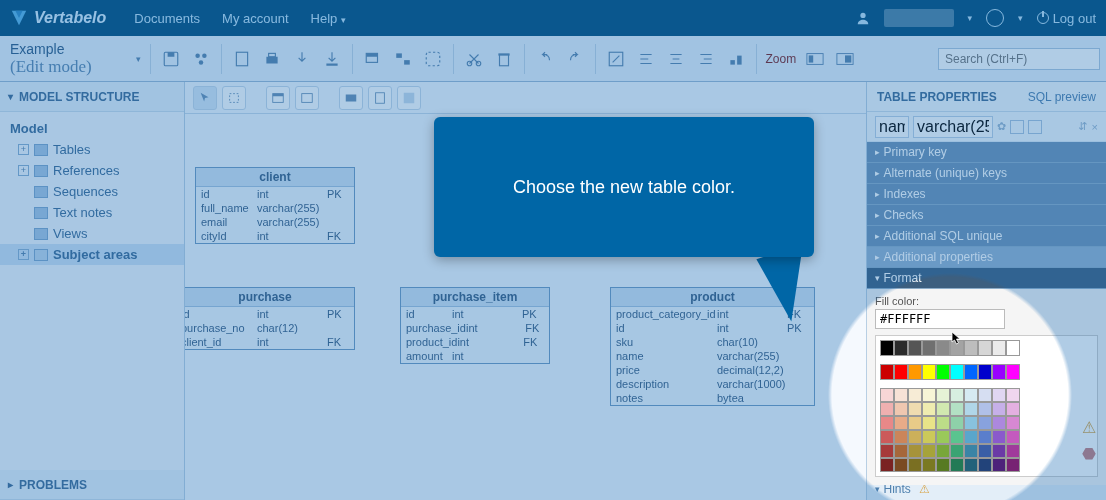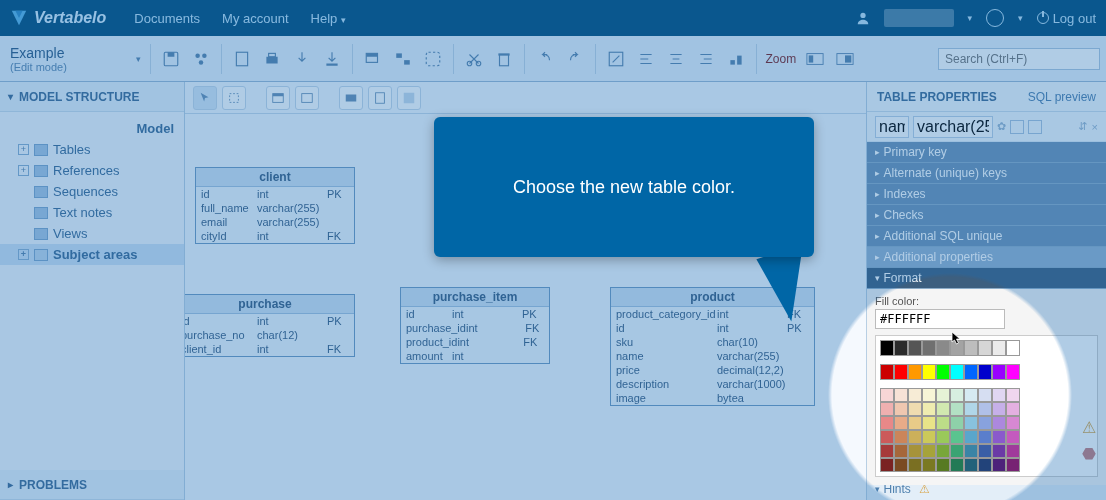--- a/index.html
+++ b/index.html
@@ -20,35 +20,35 @@
 .caret { font-size: 9px; }
 .chat-icon { width: 18px; height: 18px; border: 1.5px solid #bfe1f5; border-radius: 50%; }
 .logout { display: flex; align-items: center; gap: 4px; }
 .power-icon { width: 12px; height: 12px; border: 1.5px solid #bfe1f5; border-radius: 50%; position: relative; }
 .power-icon::after { content:""; position:absolute; top:-2px; left:4px; width:2px; height:6px; background:#bfe1f5; }
 
 
 .toolbar { height: 46px; background: #e8f1fa; border-bottom: 1px solid #9bb8d4; display: flex; align-items: center; padding: 0 6px; gap: 0; font-size: 12px; color: #3a6c9a; position: relative; z-index: 1; }
 .doc-name { width: 130px; padding-left: 4px; }
 .doc-title { font-size: 14px; color: #2d5a85; }
-.doc-mode { font-size: 11px; color: #5c87af; }
+.doc-mode { font-size: 17px; color: #5c87af; font-family: Liberation Serif, serif; }
 .toolbar .sep { width: 1px; height: 30px; background: #c0d4e6; margin: 0 5px; }
 .tb-btn { width: 24px; height: 24px; display: flex; align-items: center; justify-content: center; margin: 0 3px; color: #5a84ac; cursor: pointer; }
 .tb-btn svg { width: 18px; height: 18px; }
 .zoom-label { font-size: 12px; margin: 0 4px; color: #7f1d1d; }
 .search-box { margin-left: auto; }
 .search-box input { width: 162px; height: 22px; border: 1px solid #b0c8df; background: #fff; font-size: 12px; padding: 0 6px; }
 .dd-caret { font-size: 9px; color:#5a84ac; margin-right:4px; }
 
 
 .leftpanel { position: absolute; top: 82px; left: 0; width: 185px; bottom: 0; background: #f4f8fc; border-right: 1px solid #b8cfe4; z-index: 1; }
 .panel-hdr { height: 30px; background: #e9f1f9; border-bottom: 1px solid #cdddeb; font-size: 12px; font-weight: bold; color: #3f6b94; display: flex; align-items: center; padding: 0 8px; }
 .panel-hdr .chevron { margin-right: 6px; font-size: 10px; }
 .tree { padding: 6px 0; font-size: 13px; color: #3d6a95; }
-.tree-root { font-weight: bold; padding: 3px 10px; text-align: right; }
+.tree-root { font-weight: bold; padding: 3px 10px; }
 .tree-item { display: flex; align-items: center; gap: 5px; padding: 3px 0 3px 18px; cursor: pointer; }
 .tree-item.sel { background: #cfe2f4; font-weight: bold; }
 .tree-exp { width: 11px; height: 11px; border: 1px solid #8ab0d2; font-size: 9px; line-height: 9px; text-align: center; color: #5a84ac; }
 .tree-ico { width: 14px; height: 12px; background: #a9c7e4; border: 1px solid #7fa6cc; }
 .problems-hdr { position: absolute; bottom: 0; left: 0; right: 0; }
 
 
 .canvas { position: absolute; top: 82px; left: 185px; right: 240px; bottom: 0; background: #f5f9fe; overflow: hidden; z-index: 1; }
 .canvas-toolbar { height: 32px; border-bottom: 1px solid #c7d9ea; display: flex; align-items: center; padding: 0 8px; gap: 5px; }
 .canvas-toolbar .cbtn { width: 24px; height: 24px; border: 1px solid #c7d9ea; background: #fff; border-radius: 3px; cursor: pointer; display:flex;align-items:center;justify-content:center;color:#6a90b4; }
@@ -361,21 +361,21 @@
           <span class="c2">varchar(255)</span>
           <span class="c3"></span>
         </div>
         <div class="row">
           <span class="c1">cityId</span>
           <span class="c2">int</span>
           <span class="c3">FK</span>
         </div>
       </div>
   </div>
-  <div class="ertable" style="left:-10px; top:212px; width:180px">
+  <div class="ertable" style="left:-10px; top:205px; width:180px">
     <div class="tname">purchase</div>
     <div id="tbl-purchase">
         <div class="row">
           <span class="c1">id</span>
           <span class="c2">int</span>
           <span class="c3">PK</span>
         </div>
         <div class="row">
           <span class="c1">purchase_no</span>
           <span class="c2">char(12)</span>
@@ -440,21 +440,21 @@
           <span class="c1">price</span>
           <span class="c2">decimal(12,2)</span>
           <span class="c3"></span>
         </div>
         <div class="row">
           <span class="c1">description</span>
           <span class="c2">varchar(1000)</span>
           <span class="c3"></span>
         </div>
         <div class="row">
-          <span class="c1">image</span>
+          <span class="c1">notes</span>
           <span class="c2">bytea</span>
           <span class="c3"></span>
         </div>
       </div>
   </div>
 </div>
 
 <div class="rightpanel">
   <div class="rp-hdr">
     <span>TABLE PROPERTIES</span>

